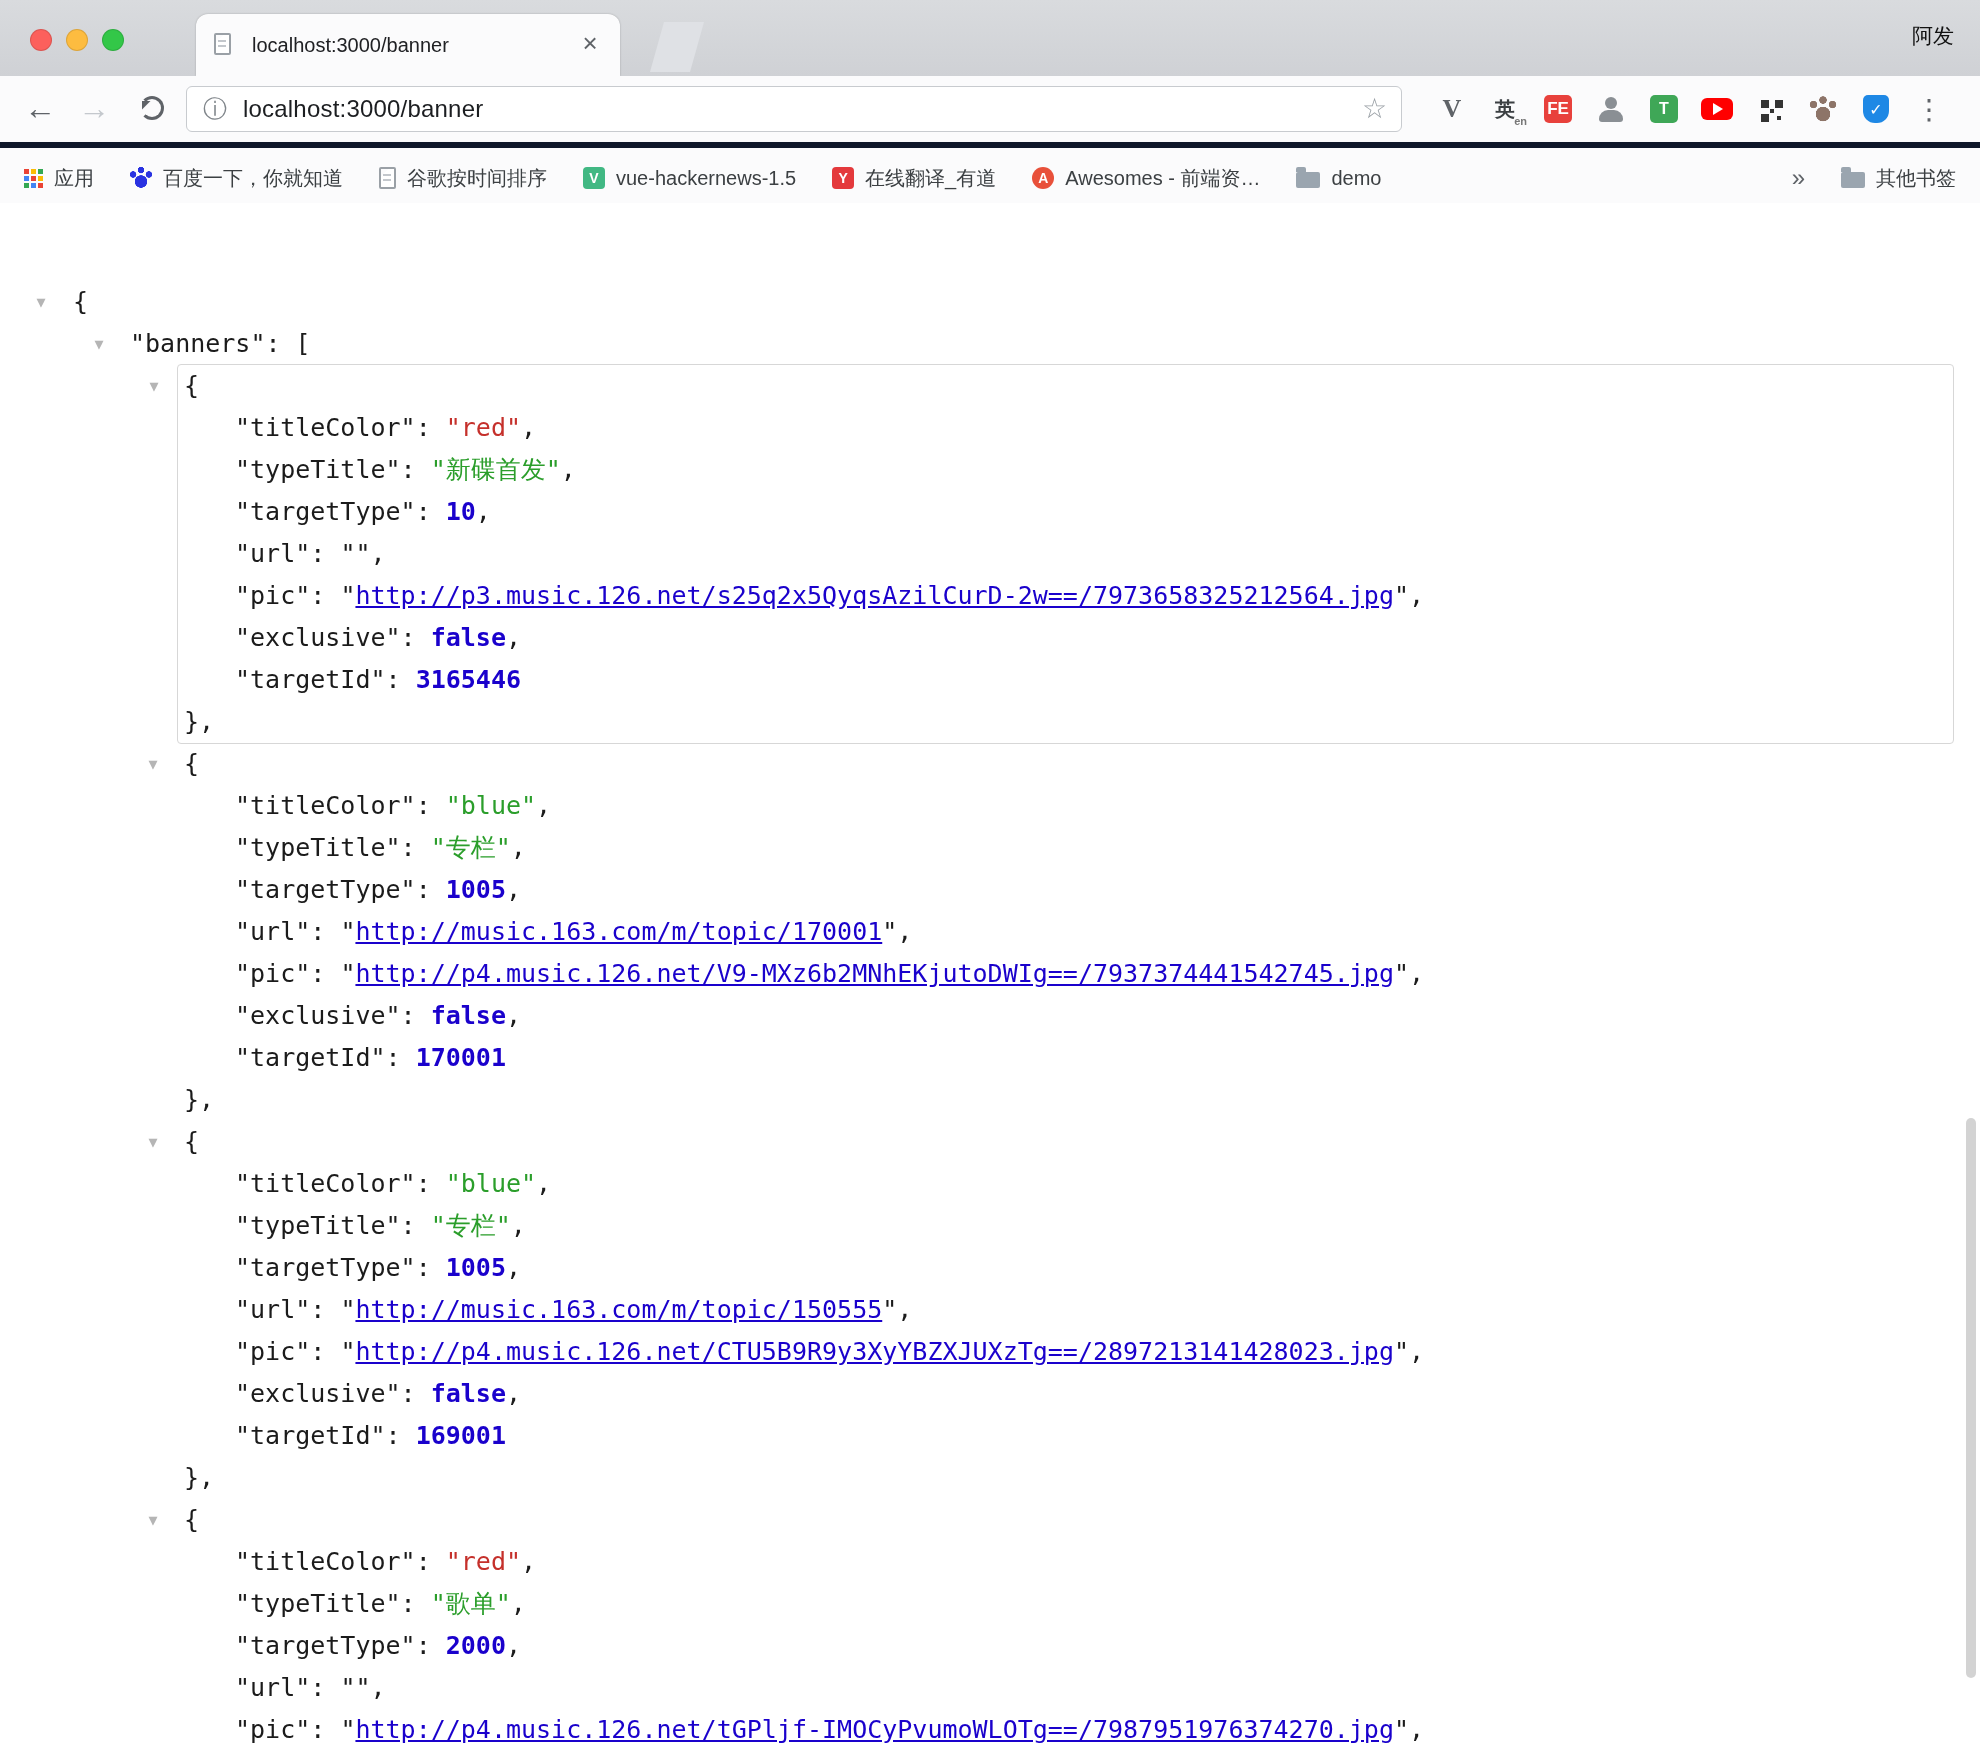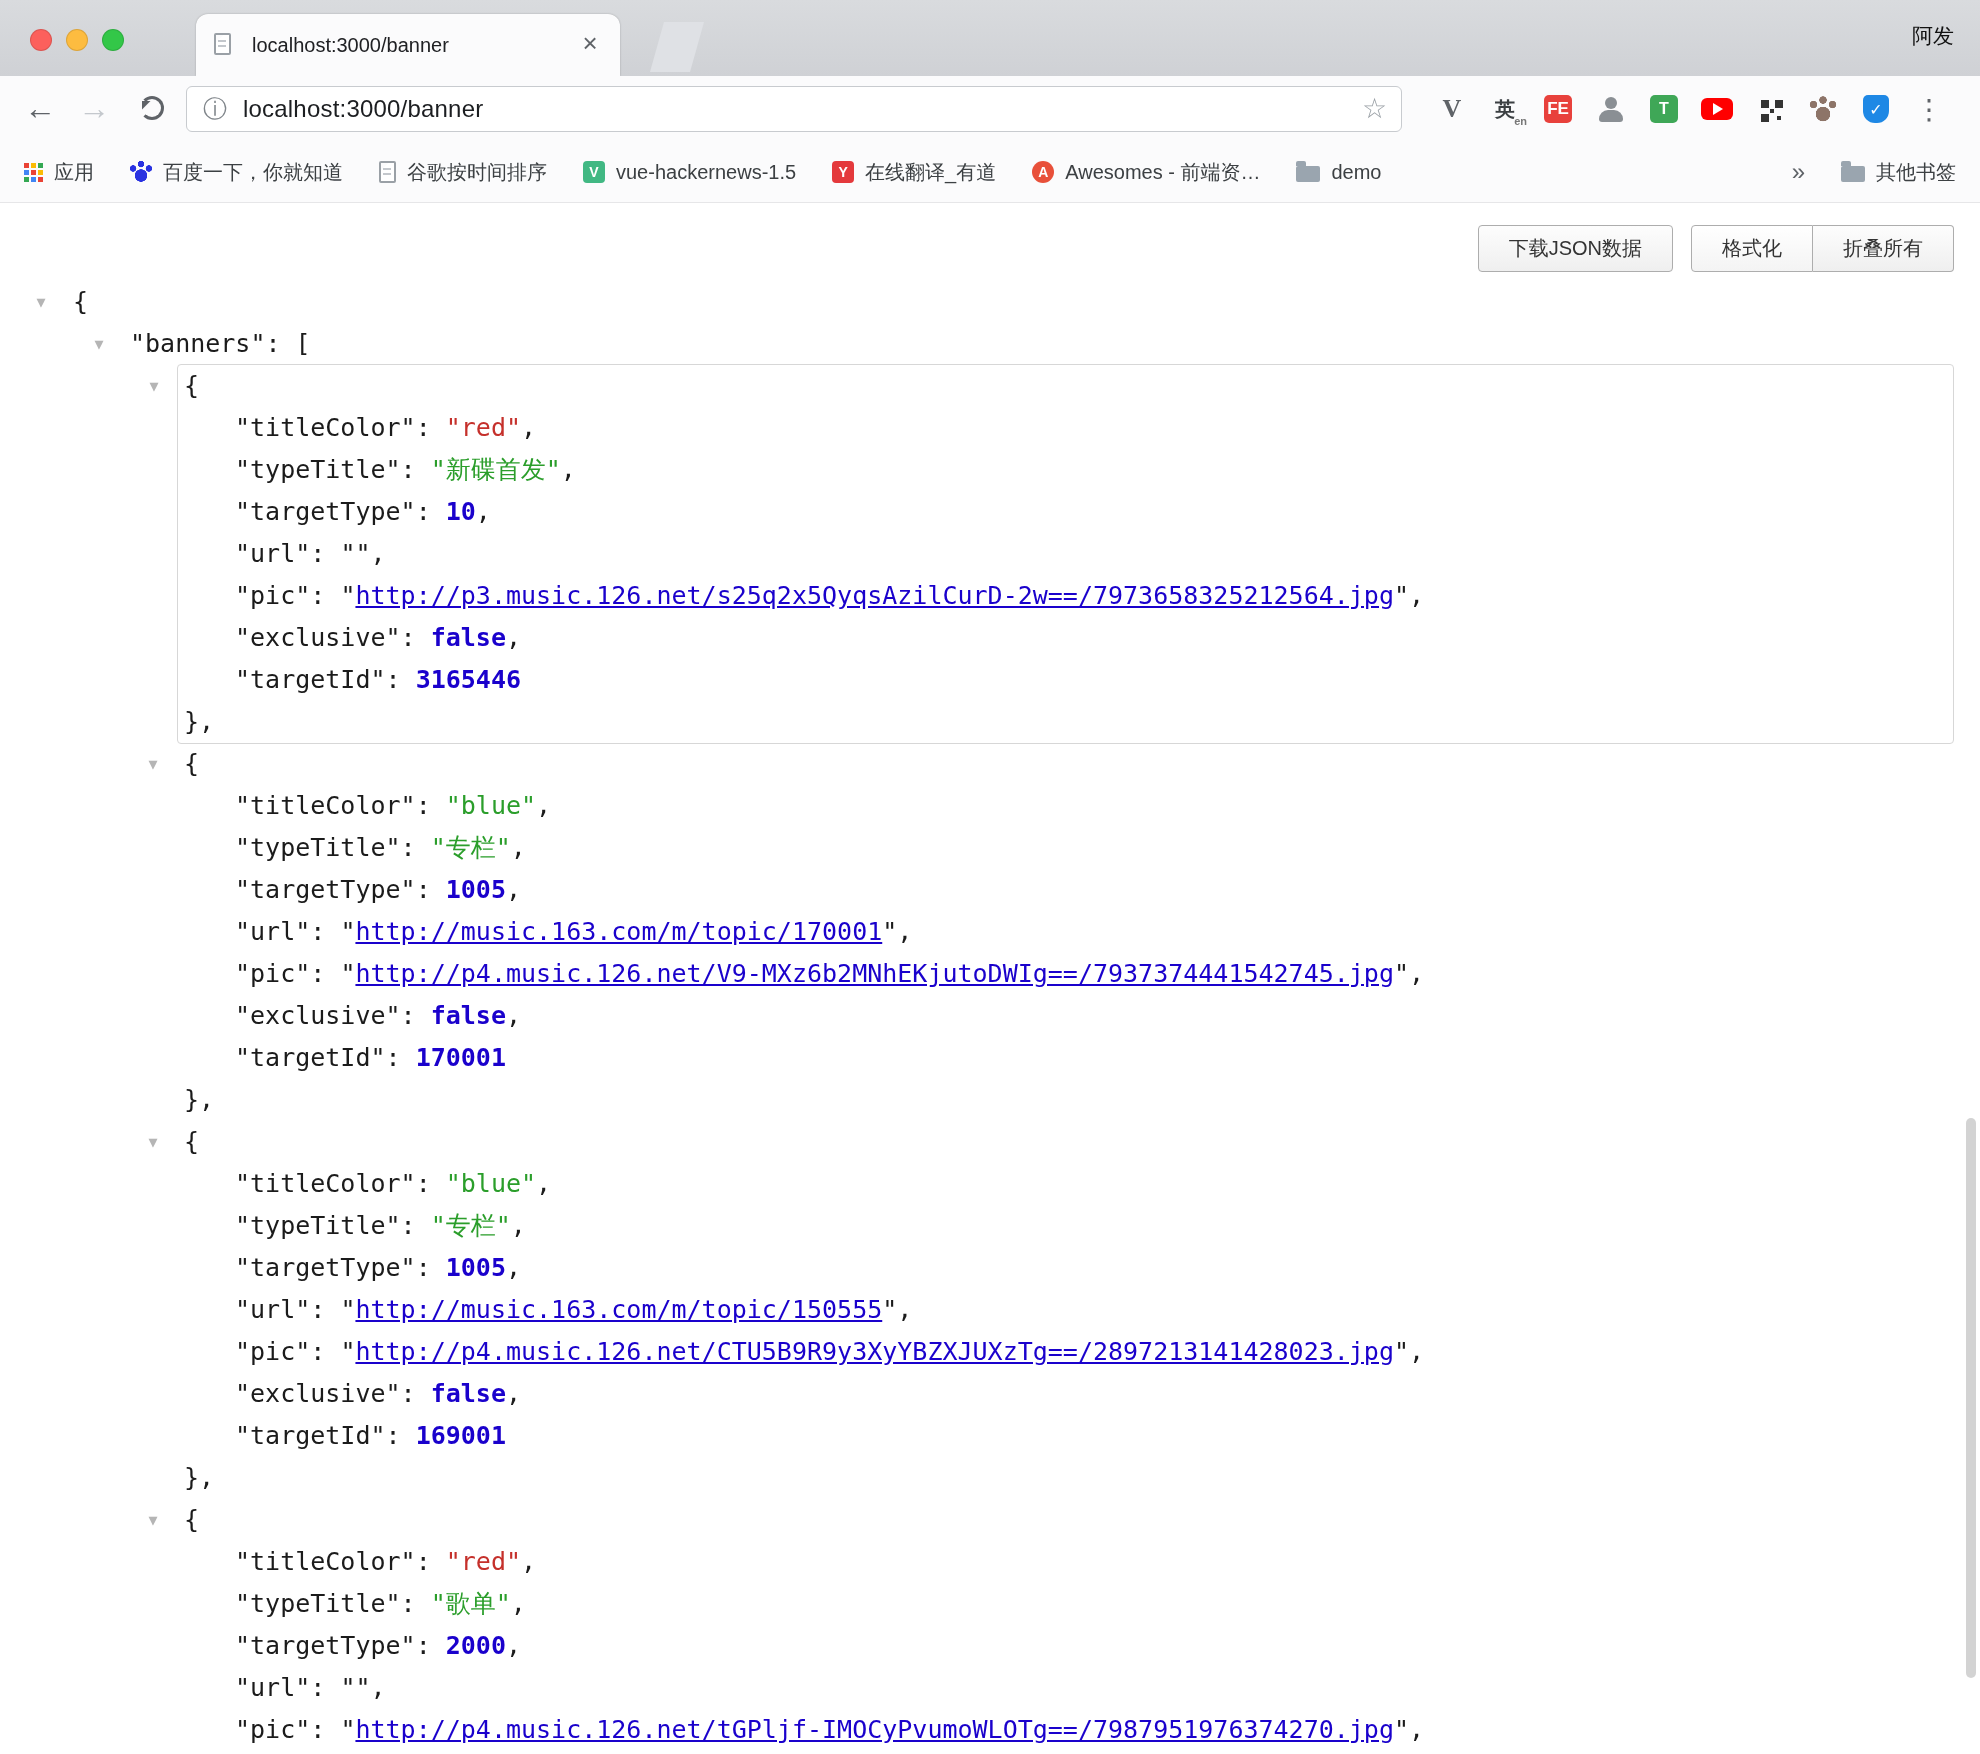--- a/index.html
+++ b/index.html
@@ -65,21 +65,21 @@
     background:
       radial-gradient(circle at 50% 68%, #8d7468 7px, transparent 7.5px),
       radial-gradient(circle at 16% 34%, #8d7468 3.5px, transparent 4px),
       radial-gradient(circle at 50% 18%, #8d7468 3.5px, transparent 4px),
       radial-gradient(circle at 84% 34%, #8d7468 3.5px, transparent 4px); }
   .ico-shield { width:26px; height:28px; background:#1e88e5; border-radius:5px 5px 12px 12px; color:#fff; font-size:16px;
     display:flex; align-items:center; justify-content:center; }
   .ico-menu { font-size:28px; color:#5f6368; }
 
   
-  .bookmarks { position:absolute; top:142px; left:0; right:0; height:61px; background:#fbfbfc;
+  .bookmarks { position:absolute; top:148px; left:0; right:0; height:61px; background:#fbfbfc;
     border-bottom:1px solid #e6e6e8; display:flex; align-items:center; padding:0 24px; gap:36px;
     font-size:20px; color:#3c4043; white-space:nowrap; }
   .bm { display:flex; align-items:center; gap:11px; }
   .apps-grid { width:19px; height:19px; position:relative; }
   .apps-grid::before { content:''; position:absolute; left:0; top:0; width:5px; height:5px; background:#ea4335;
     box-shadow:7px 0 #fbbc05, 14px 0 #34a853, 0 7px #4285f4, 7px 7px #ea4335, 14px 7px #fbbc05, 0 14px #34a853, 7px 14px #4285f4, 14px 14px #ea4335; }
   .baidu-paw { width:22px; height:22px;
     background:
       radial-gradient(circle at 50% 66%, #2932e1 6px, transparent 6.5px),
       radial-gradient(circle at 14% 34%, #2932e1 3px, transparent 3.5px),
@@ -215,27 +215,20 @@
     </span>
     <span class="spacer"></span>
     <span class="chev">»</span>
     <span class="bm">
       <span class="folder"></span>
       <span>其他书签</span>
     </span>
   </div>
 
   <div class="content">
-    <div class="pageactions">
-      <button class="btn">下载JSON数据</button>
-      <span class="btngroup">
-        <button class="btn">格式化</button>
-        <button class="btn">折叠所有</button>
-      </span>
-    </div>
     <div class="jsonwrap">
         <div class="jgroup">
           <div class="jline l0"><span class="tri">▼</span><span class="t-p">{</span></div>
           <div class="jline l1"><span class="tri">▼</span><span class="t-k">"banners"</span><span class="t-p">: [</span></div>
         </div>
         <div class="jgroup boxed">
           <div class="jline l2"><span class="tri">▼</span><span class="t-p">{</span></div>
           <div class="jline l3"><span class="t-k">"titleColor"</span><span class="t-p">: </span><span class="t-r">"red"</span><span class="t-p">,</span></div>
           <div class="jline l3"><span class="t-k">"typeTitle"</span><span class="t-p">: </span><span class="t-s">"新碟首发"</span><span class="t-p">,</span></div>
           <div class="jline l3"><span class="t-k">"targetType"</span><span class="t-p">: </span><span class="t-n">10</span><span class="t-p">,</span></div>

